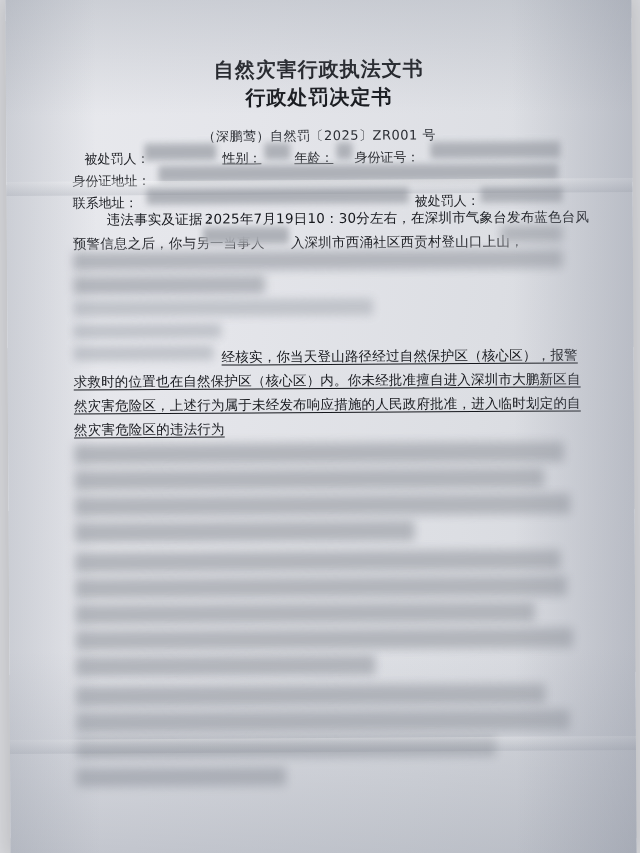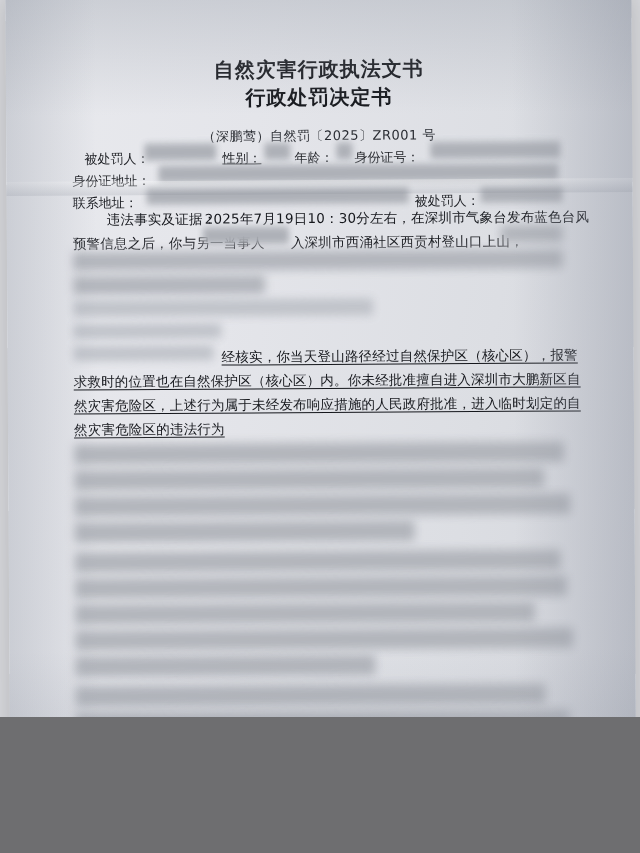--- a/index.html
+++ b/index.html
@@ -10,21 +10,21 @@
   body {
     width: 640px;
     height: 853px;
     overflow: hidden;
     font-family: "DejaVu Sans", sans-serif;
   }
 
   #page {
     position: relative;
     width: 640px;
-    height: 717px;
+    height: 853px;
     background: #d9dade;
     overflow: hidden;
   }
 
   
   .paper {
     position: absolute;
     left: 8px;
     top: -6px;
     width: 626px;
@@ -145,21 +145,21 @@
 
     <div class="content">
 
       <div class="title1">自然灾害行政执法文书</div>
       <div class="title2">行政处罚决定书</div>
 
       <div class="docno">（深鹏莺）自然罚〔2025〕ZR001 号</div>
 
       <div class="field-row" style="left:78px; top:155px;">被处罚人：</div>
       <div class="field-row" style="left:216px; top:155px;text-decoration:underline;">性别：</div>
-      <div class="field-row" style="left:288px; top:155px;">年龄：</div>
+      <div class="field-row" style="left:288px; top:155px;text-decoration:underline;">年龄：</div>
       <div class="field-row" style="left:348px; top:155px;font-family:Liberation Serif, serif;">身份证号：</div>
 
       <div class="field-row" style="left:66px; top:177px;">身份证地址：</div>
       <div class="field-row" style="left:66px; top:199px;">联系地址：</div>
       <div class="field-row" style="left:408px; top:199px;">被处罚人：</div>
 
       <div class="redact" style="left:138px; top:148px; width:72px; height:18px;"></div>
       <div class="redact" style="left:258px; top:148px; width:26px; height:18px;"></div>
       <div class="redact" style="left:330px; top:148px; width:16px; height:18px;"></div>
       <div class="redact" style="left:424px; top:148px; width:130px; height:18px;"></div>

